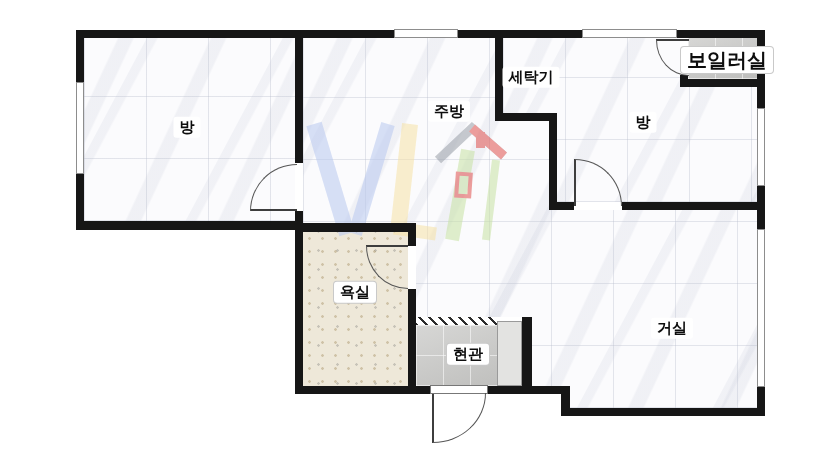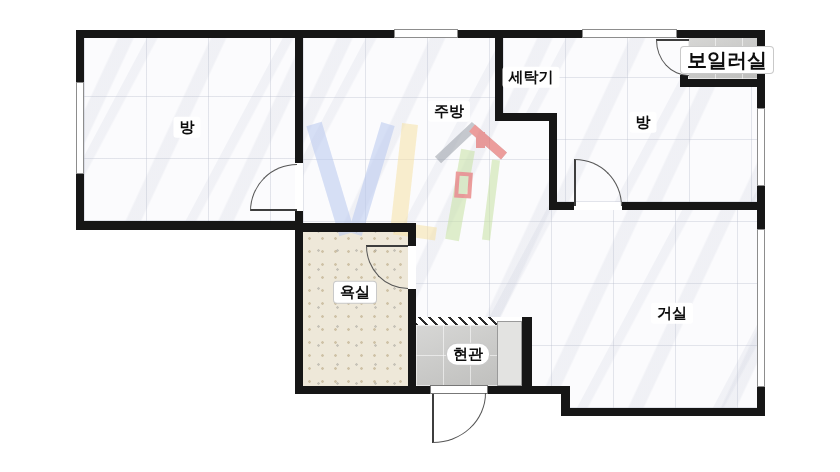--- a/index.html
+++ b/index.html
@@ -138,17 +138,17 @@
   <div class="door-slab" style="left:430px;top:385px;width:58px;height:9px;"></div>
   <div class="leaf" style="left:432px;top:394px;width:2px;height:49px;"></div>
   <div class="arc br" style="left:433px;top:393px;width:53px;height:50px;"></div>
 
   <div class="room-label" style="left:187px;top:127px;">방</div>
   <div class="room-label" style="left:408px;top:111px;margin-left:41px;">주방</div>
   <div class="room-label" style="left:531px;top:77px;">세탁기</div>
   <div class="room-label" style="left:643px;top:122px;">방</div>
   <div class="room-label boxed" style="left:727px;top:60px;font-size:20px;">보일러실</div>
   <div class="room-label boxed" style="left:355px;top:292px;">욕실</div>
-  <div class="room-label boxed" style="left:468px;top:354px;border-radius:10px;">현관</div>
-  <div class="room-label" style="left:672px;top:313px;">거실</div>
+  <div class="room-label boxed" style="left:468px;top:354px;">현관</div>
+  <div class="room-label" style="left:672px;top:328px;">거실</div>
 
 
 </div>
 
 </body></html>

